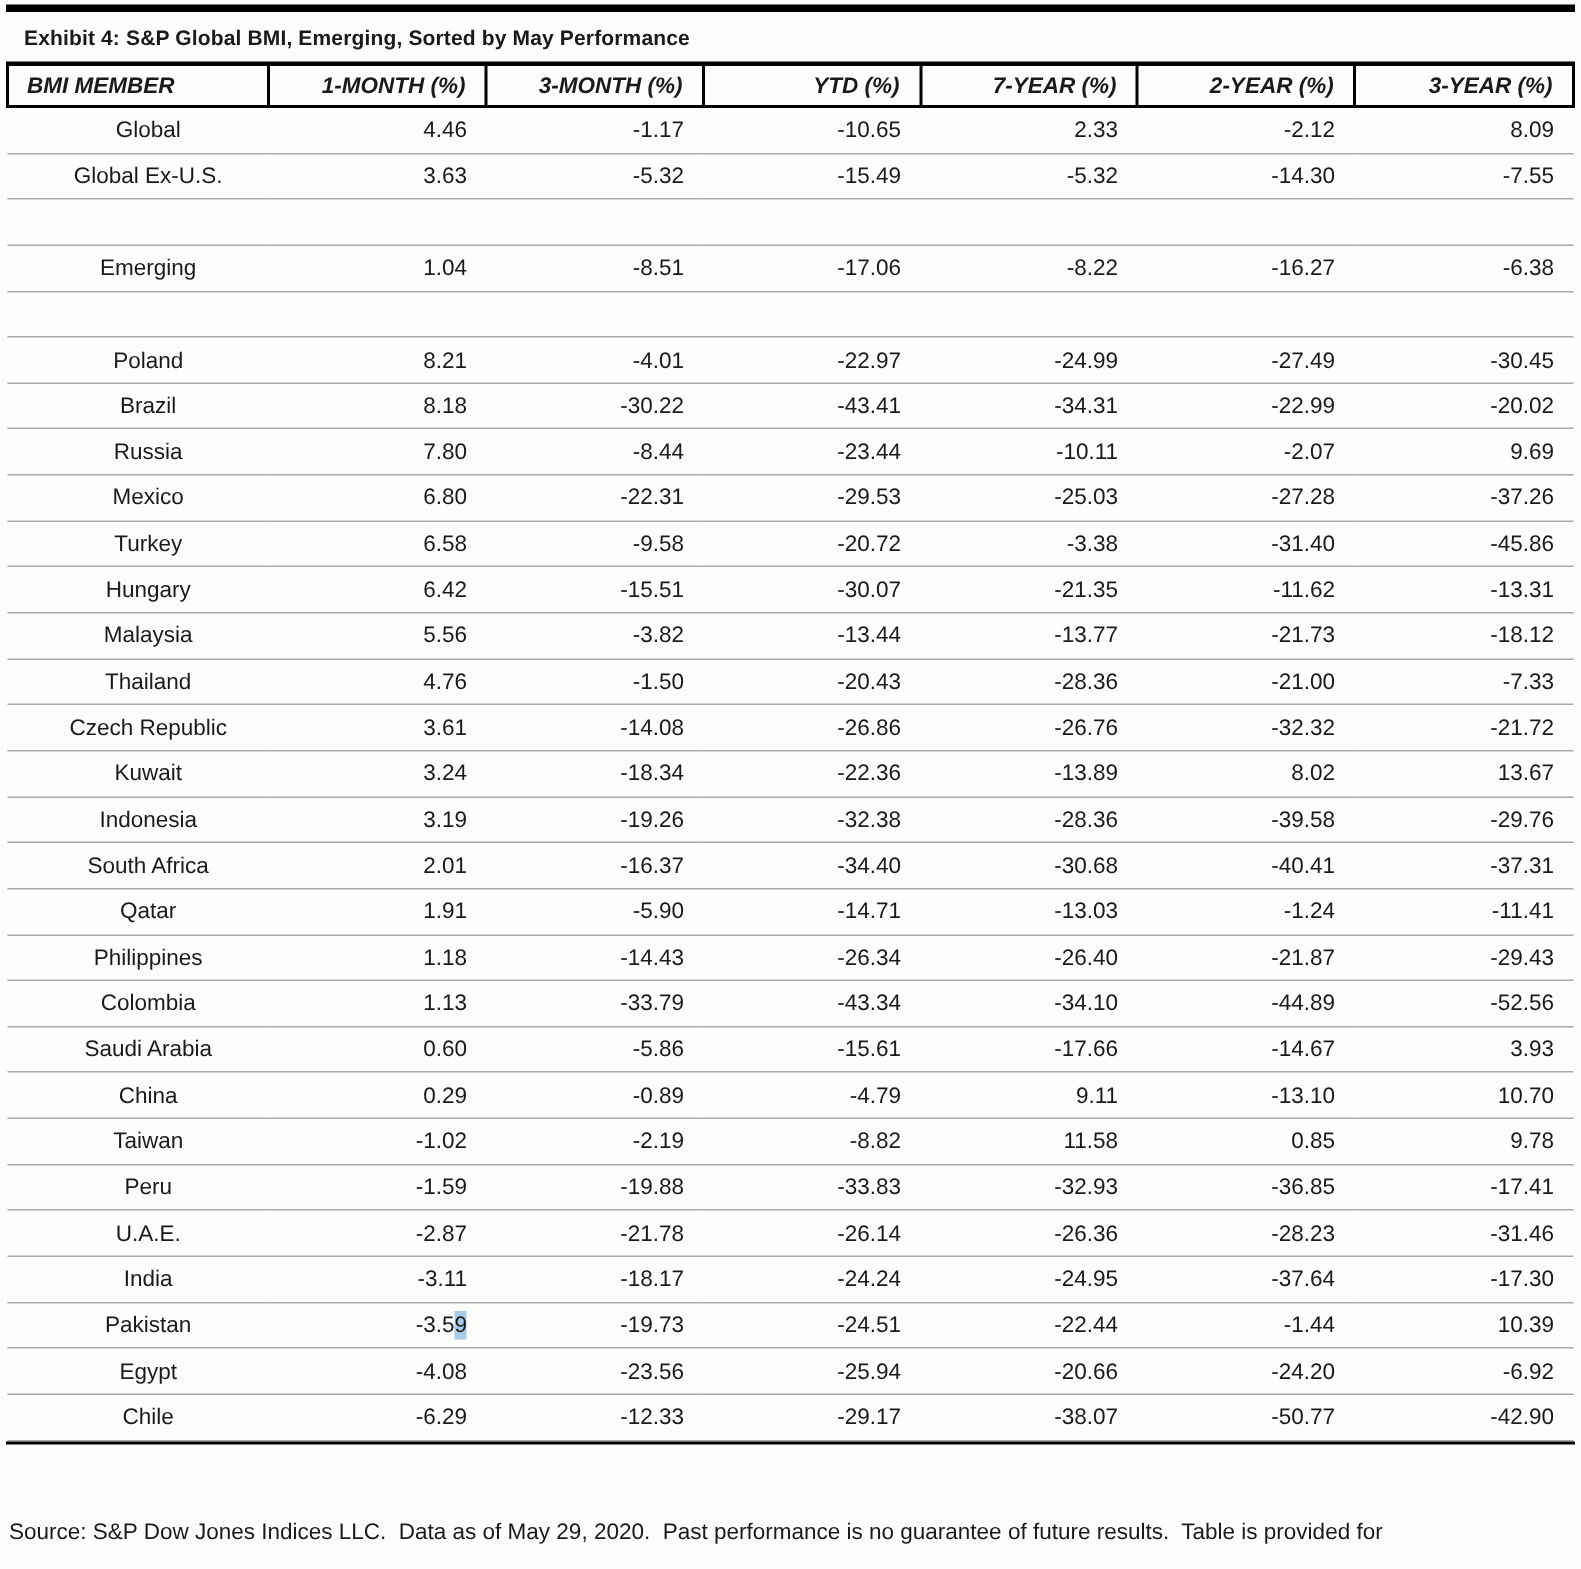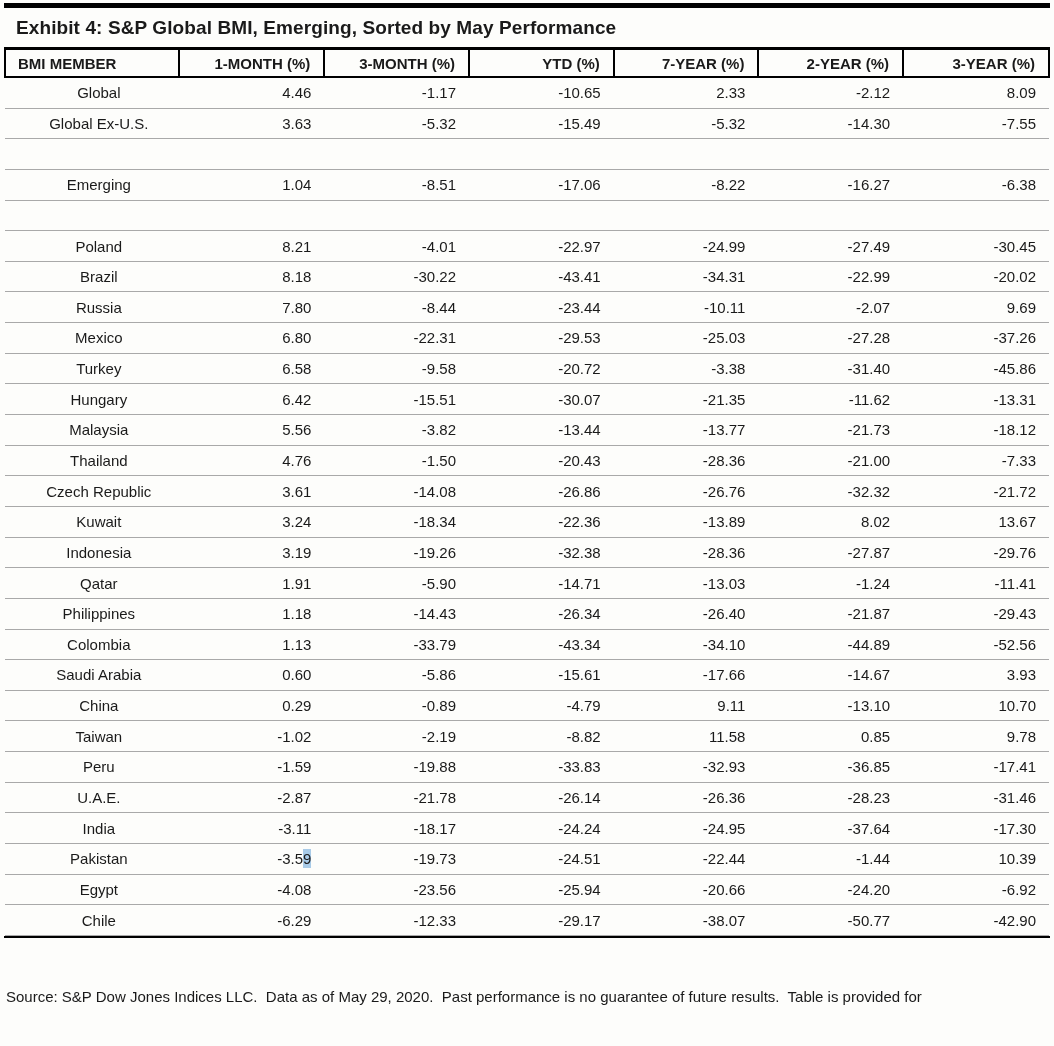--- a/index.html
+++ b/index.html
@@ -13,21 +13,21 @@
     width: 1054px;
     height: 1046px;
     box-sizing: border-box;
     padding: 3px 4px 0 4px;
     overflow: hidden;
   }
   .rule-heavy { height: 5px; background: #000; }
   .rule-medium { height: 3px; background: #000; }
   .rule-thin { height: 2px; background: #000; }
   .exhibit-title {
-    font-size: 19px;
+    font-size: 14px;
     font-weight: bold;
     padding: 9px 2px 8px 12px;
     letter-spacing: 0.1px;
   }
   table.perf {
     width: 100%;
     border-collapse: collapse;
     table-layout: fixed;
   }
   col.c1 { width: 16.63%; }
@@ -40,20 +40,21 @@
   table.perf thead th {
     font-size: 15px;
     font-weight: bold;
     text-align: right;
     height: 26px;
     padding: 0 13px 0 0;
     border-right: 2px solid #000;
     border-bottom: 2px solid #000;
     white-space: nowrap;
     overflow: hidden;
+    font-style: italic;
   }
   table.perf thead th:first-child {
     text-align: left;
     padding: 0 0 0 12px;
     border-left: 2px solid #000;
   }
   table.perf tbody td {
     font-size: 15px;
     text-align: right;
     height: 29.65px;
@@ -231,22 +232,31 @@
           <td>-13.89</td>
           <td>8.02</td>
           <td>13.67</td>
         </tr>
         <tr>
           <td class="name">Indonesia</td>
           <td>3.19</td>
           <td>-19.26</td>
           <td>-32.38</td>
           <td>-28.36</td>
-          <td>-27.87</td>
+          <td>-39.58</td>
           <td>-29.76</td>
+        </tr>
+        <tr>
+          <td class="name">South Africa</td>
+          <td>2.01</td>
+          <td>-16.37</td>
+          <td>-34.40</td>
+          <td>-30.68</td>
+          <td>-40.41</td>
+          <td>-37.31</td>
         </tr>
         <tr>
           <td class="name">Qatar</td>
           <td>1.91</td>
           <td>-5.90</td>
           <td>-14.71</td>
           <td>-13.03</td>
           <td>-1.24</td>
           <td>-11.41</td>
         </tr>

